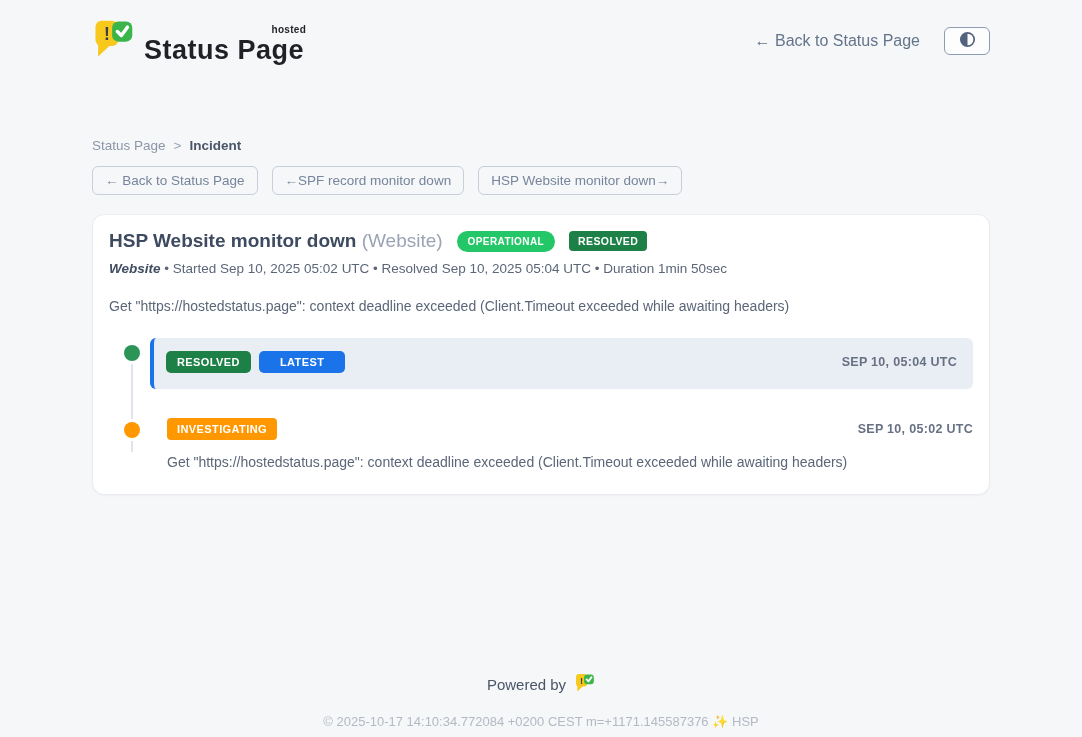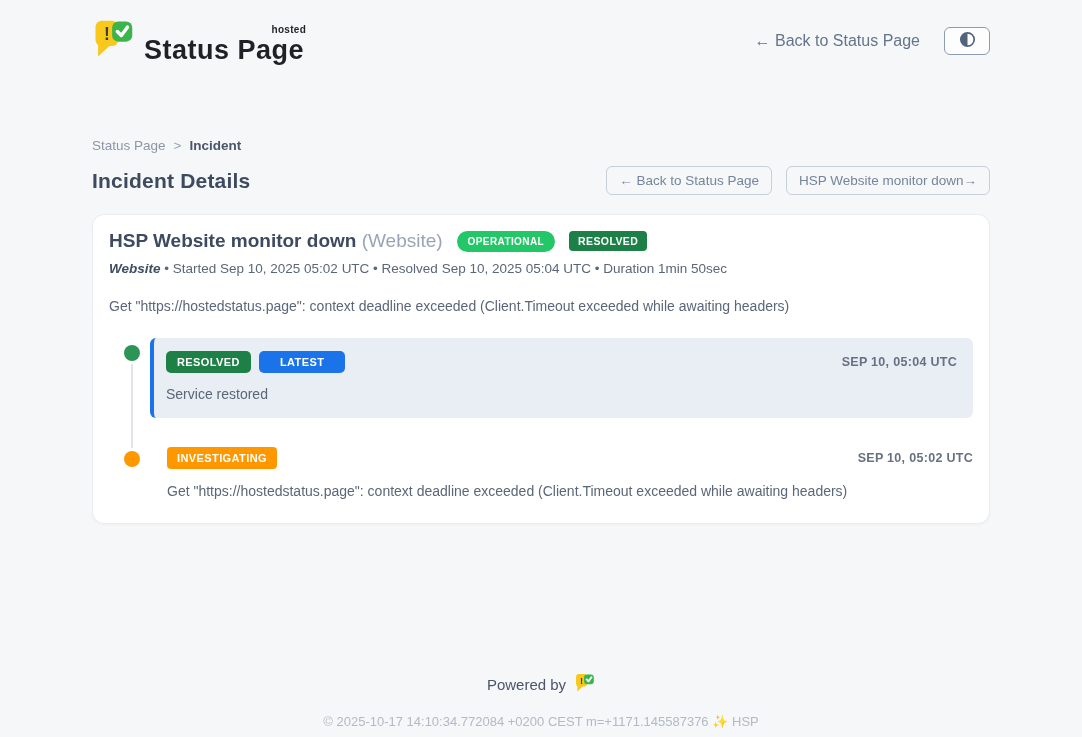--- a/index.html
+++ b/index.html
@@ -144,23 +144,23 @@
 
 <div class="main">
 
   <div class="breadcrumb">
     <span class="bc-root">Status Page</span>
     <span class="bc-sep">&gt;</span>
     <span class="bc-current">Incident</span>
   </div>
 
   <div class="title-row">
-    <div class="page-title">Incident Details</div>
     <div class="nav-buttons">
       <button class="nav-btn">← Back to Status Page</button>
+      <button class="nav-btn">←SPF record monitor down</button>
       <button class="nav-btn">HSP Website monitor down→</button>
     </div>
   </div>
 
   <div class="card">
     <div class="card-title-row">
       <span class="incident-title"><span>HSP Website monitor down</span> <span class="incident-component">(Website)</span></span>
       <span class="badge badge-operational">OPERATIONAL</span>
       <span class="badge badge-header-resolved">RESOLVED</span>
     </div>
@@ -173,21 +173,20 @@
       <div class="t-connector"></div>
 
       <div class="t-item">
         <div class="t-dot t-dot-green"></div>
         <div class="t-content highlight">
           <div class="t-row">
             <span class="badge badge-resolved">RESOLVED</span>
             <span class="badge badge-latest">LATEST</span>
             <span class="t-time">SEP 10, 05:04 UTC</span>
           </div>
-          <div class="t-msg">Service restored</div>
         </div>
       </div>
 
       <div class="t-item">
         <div class="t-dot t-dot-orange"></div>
         <div class="t-content plain">
           <div class="t-row">
             <span class="badge badge-investigating">INVESTIGATING</span>
             <span class="t-time">SEP 10, 05:02 UTC</span>
           </div>

